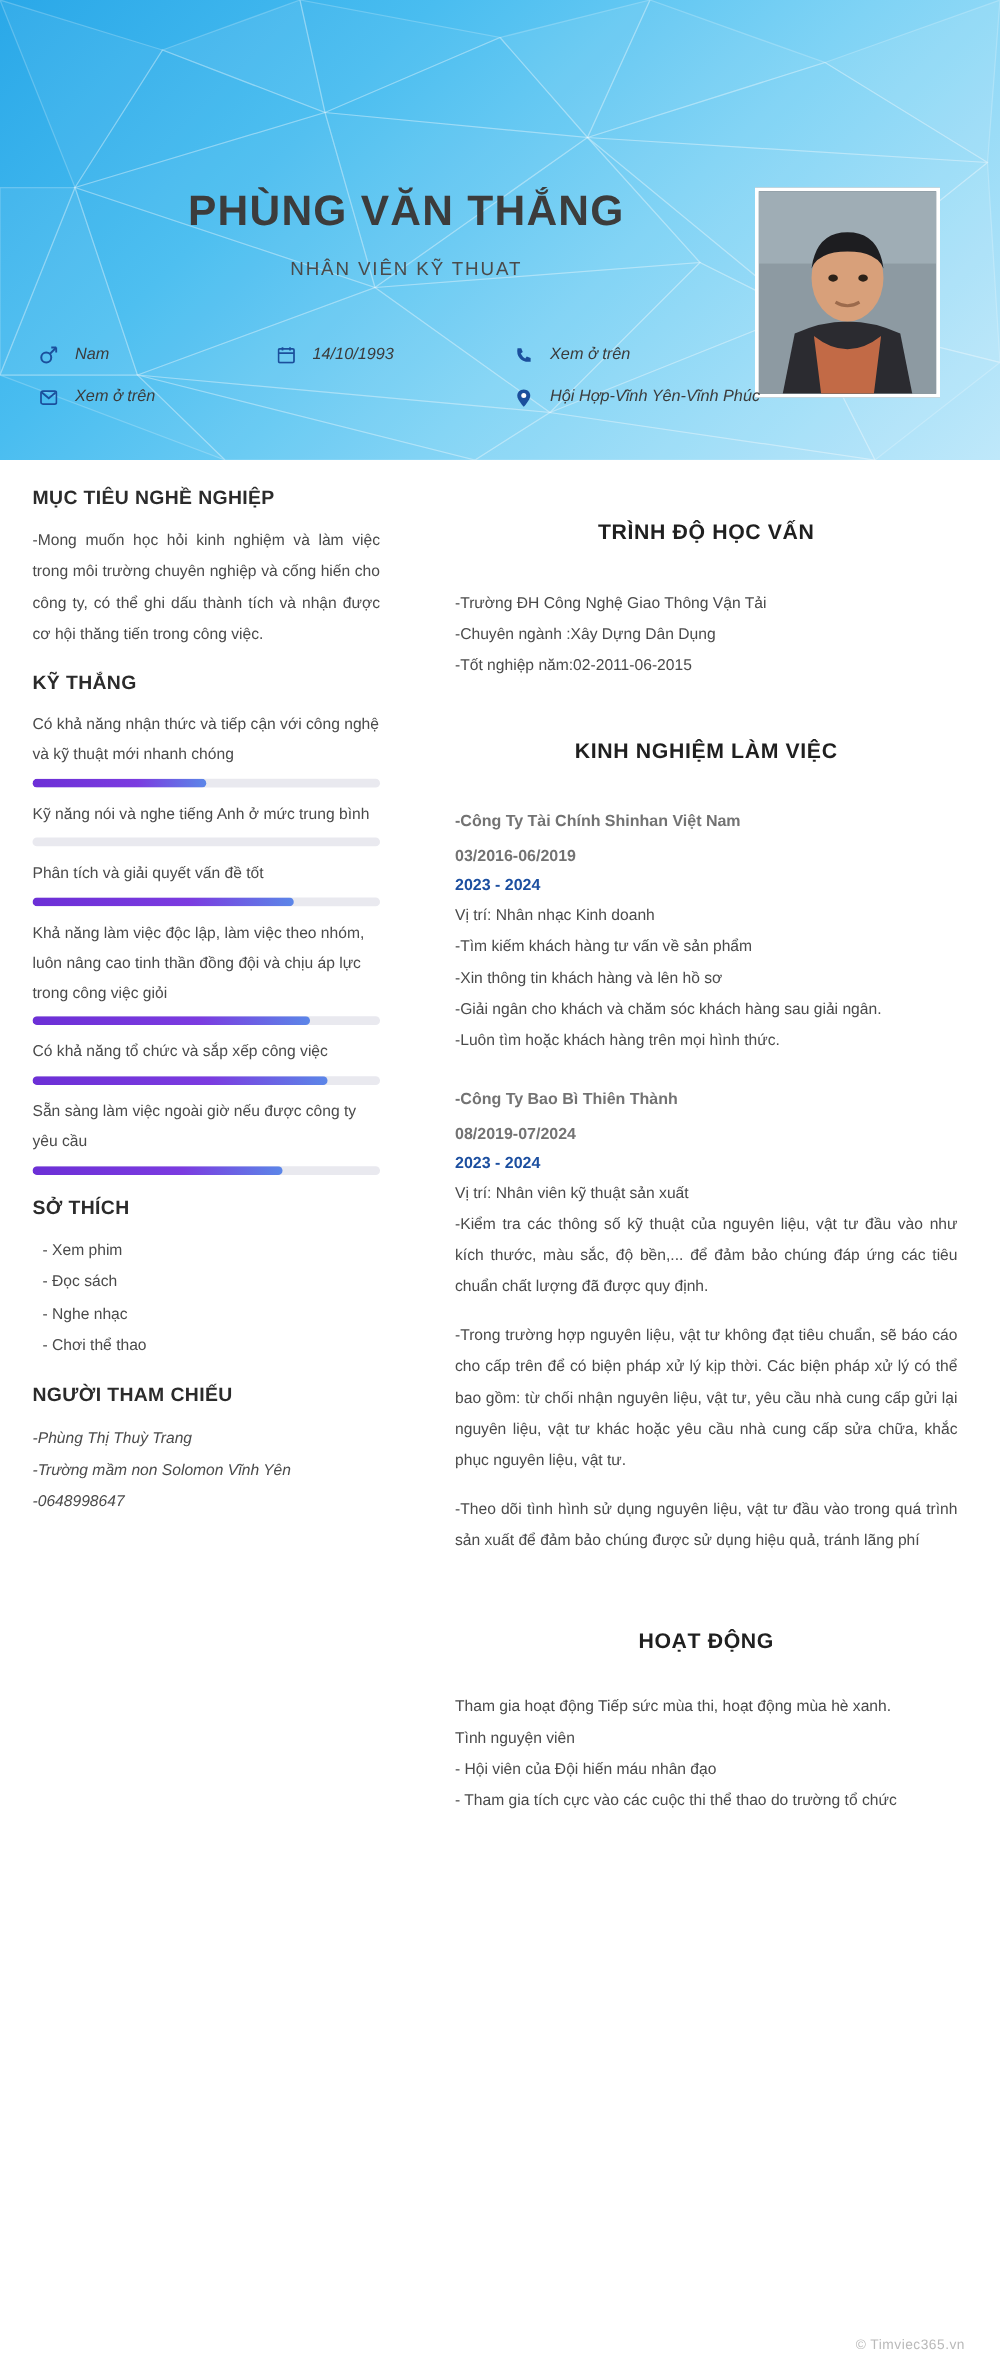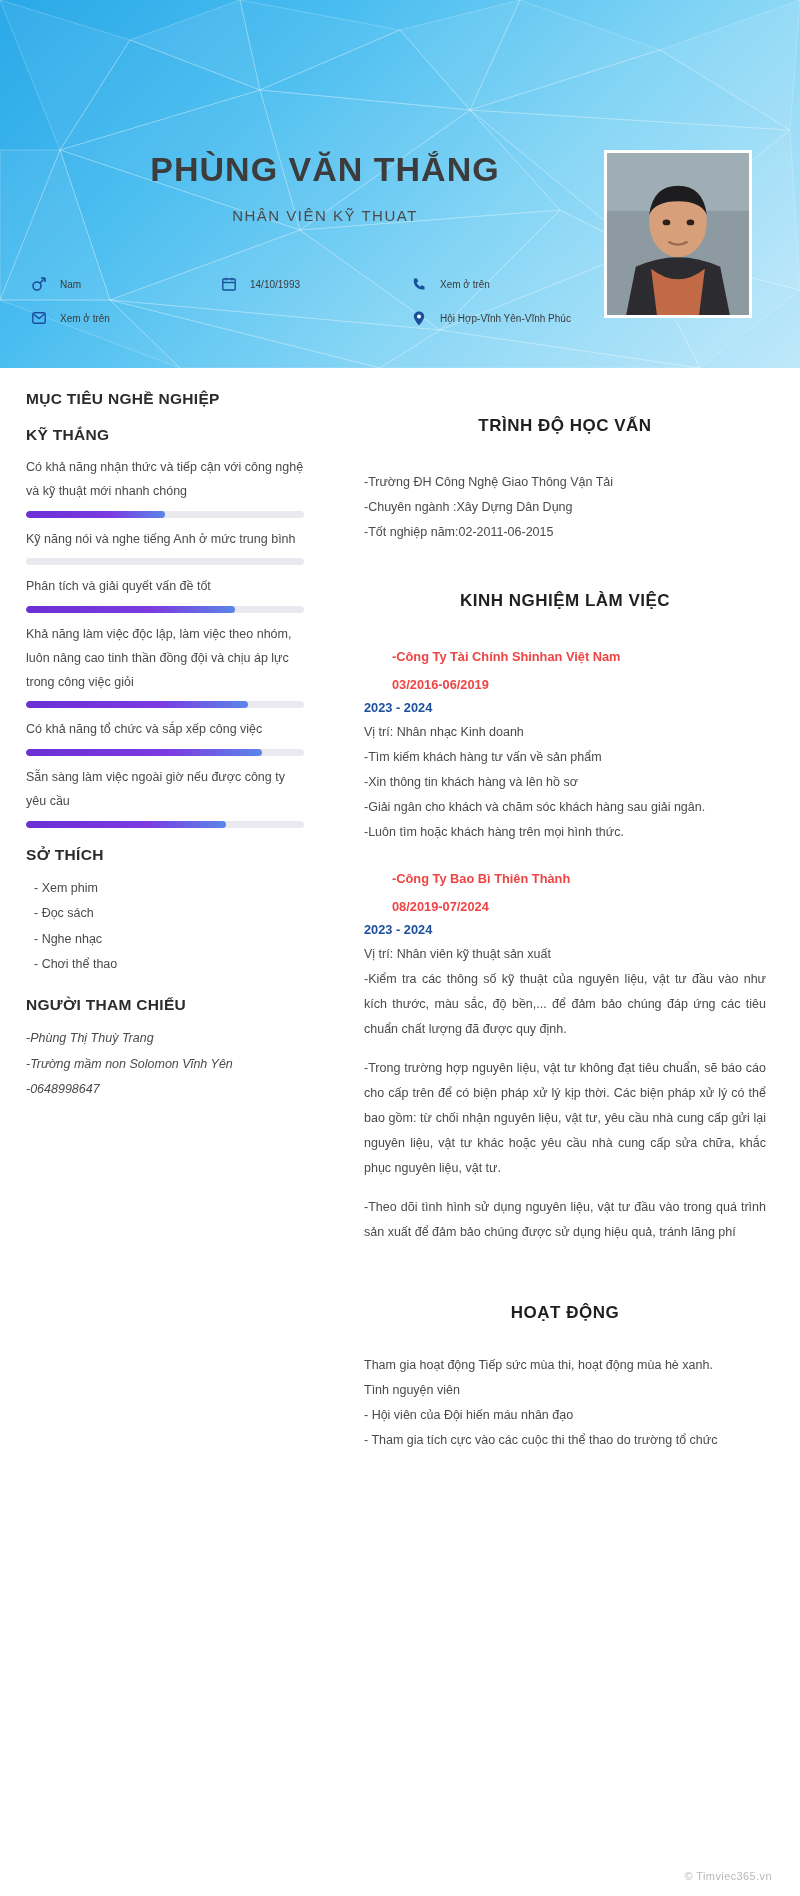--- a/index.html
+++ b/index.html
@@ -67,23 +67,24 @@
     z-index: 5;
     padding: 0 28px;
   }
   .crow {
     display: flex;
     align-items: center;
     margin-bottom: 16px;
   }
   .cell {
     display: flex;
-    align-items: center;
-    font-size: 10px;
+    align-items: flex-start;
+    font-size: 13px;
     color: #3b3b3b;
+    font-style: italic;
   }
   .cell .ico {
     width: 22px; height: 18px;
     display: inline-flex;
     align-items: center;
     justify-content: center;
     margin-right: 10px;
     color: #1b4f9c;
   }
   .cell .ico svg { display:block; }
@@ -162,24 +163,23 @@
   }
   .rtext {
     font-size: 12.5px;
     line-height: 2.0;
     color: #4a4a4a;
     text-align: justify;
   }
   .job-head {
     font-size: 12.8px;
     font-weight: bold;
-    color: #ef4444;
+    color: #737373;
     line-height: 1.85;
     margin-top: 4px;
-    margin-left: 28px;
   }
   .job-years {
     font-size: 12.8px;
     font-weight: bold;
     color: #1c4fa0;
     line-height: 1.85;
   }
   .block-gap { height: 18px; }
   .para { margin-top: 14px; }
 
@@ -303,20 +303,21 @@
         </div>
       </div>
     </div>
   </div>
 
   <div class="body">
 
     <div class="left">
 
       <div class="lh">MỤC TIÊU NGHỀ NGHIỆP</div>
+      <div class="ltext">-Mong muốn học hỏi kinh nghiệm và làm việc trong môi trường chuyên nghiệp và cống hiến cho công ty, có thể ghi dấu thành tích và nhận được cơ hội thăng tiến trong công việc.</div>
 
       <div class="lh">KỸ THẮNG</div>
 
       <div class="skill-label">Có khả năng nhận thức và tiếp cận với công nghệ và kỹ thuật mới nhanh chóng</div>
       <div class="bar">
           <span style="width:50%"></span>
         </div>
 
       <div class="skill-label">Kỹ năng nói và nghe tiếng Anh ở mức trung bình</div>
       <div class="bar">

